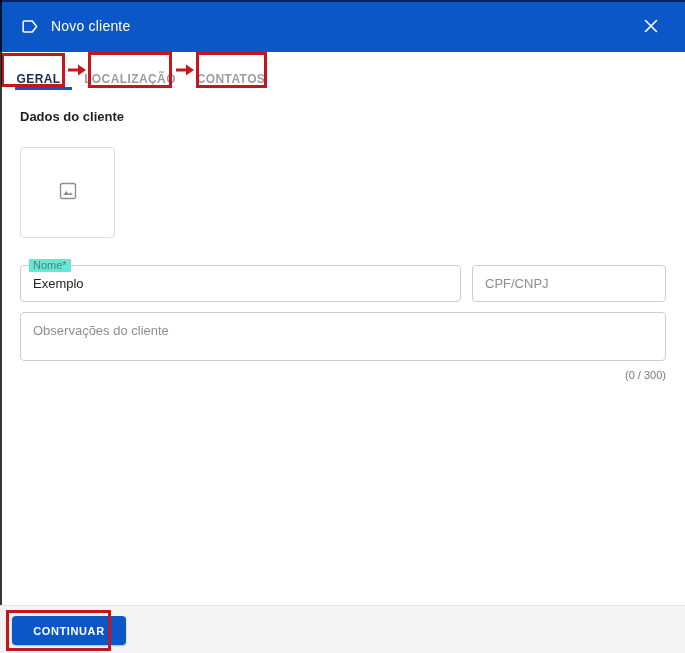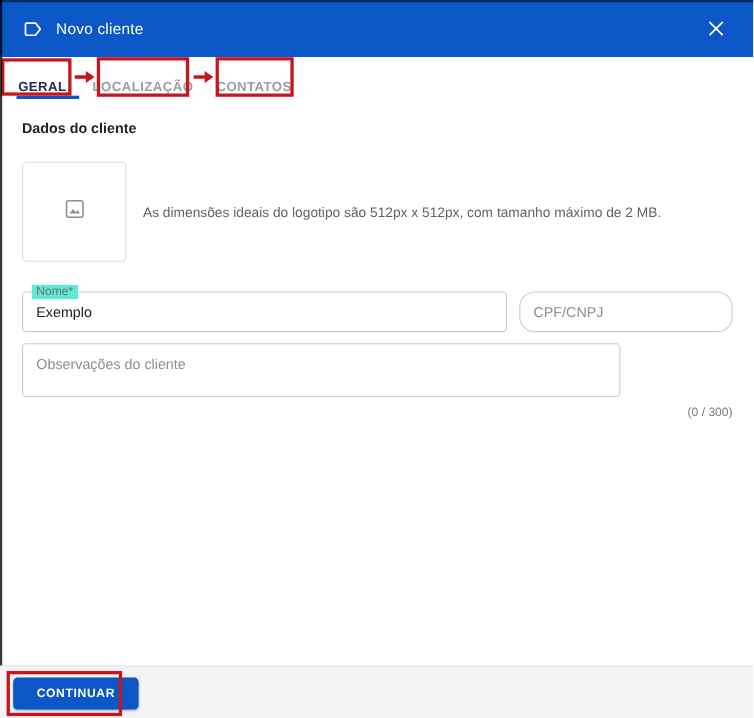--- a/index.html
+++ b/index.html
@@ -56,22 +56,22 @@
     font-family:"Liberation Sans", sans-serif; font-size:13px; color:#212121;
   }
   .field input { padding:0 12px; }
   .field textarea { padding:10px 12px; resize:none; }
   .field input::placeholder, .field textarea::placeholder { color:#8a8f94; opacity:1; }
   .flabel {
     position:absolute; top:-7px; left:8px; background:#5eead4; padding:0 4px;
     font-size:11px; color:#6f7377; line-height:13px;
   }
   .f-nome { left:20px; top:265px; width:441px; height:37px; }
-  .f-cpf  { left:472px; top:265px; width:194px; height:37px;border-radius:14px; }
-  .f-obs  { left:20px; top:312px; width:544px; height:49px; }
+  .f-cpf  { left:472px; top:265px; width:194px; height:37px; }
+  .f-obs  { left:20px; top:312px; width:646px; height:49px; }
   .counter { position:absolute; right:19px; top:369px; font-size:11px; color:#75797e; }
 
   
   .footer {
     position:absolute; left:0; top:605px; width:685px; height:48px;
     background:#f4f4f5; border-top:1px solid #e4e4e6;
   }
   .continue-btn {
     position:absolute; left:12px; top:616px; width:114px; height:29px;
     background:#0b57c7; color:#ffffff; border:none; border-radius:4px;
@@ -125,21 +125,20 @@
   <div class="section-title">Dados do cliente</div>
 
   <div class="upload-box">
     <span>
       <svg width="20" height="20" viewBox="0 0 20 20">
         <rect x="2.5" y="2.5" width="15" height="15" rx="2" fill="none" stroke="#8a8f94" stroke-width="1.4"></rect>
         <path d="M5.2 14 L8.4 10 L10.8 13 L12.4 11.2 L14.8 14 Z" fill="#8a8f94"></path>
       </svg>
     </span>
   </div>
-  <div class="logo-hint">As dimensões ideais do logotipo são 512px x 512px, com tamanho máximo de 2 MB.</div>
 
   <div class="field f-nome">
     <span class="flabel">Nome*</span>
     <input type="text" value="Exemplo" style="">
   </div>
 
   <div class="field f-cpf">
     <input type="text" placeholder="CPF/CNPJ" style="">
   </div>
 

